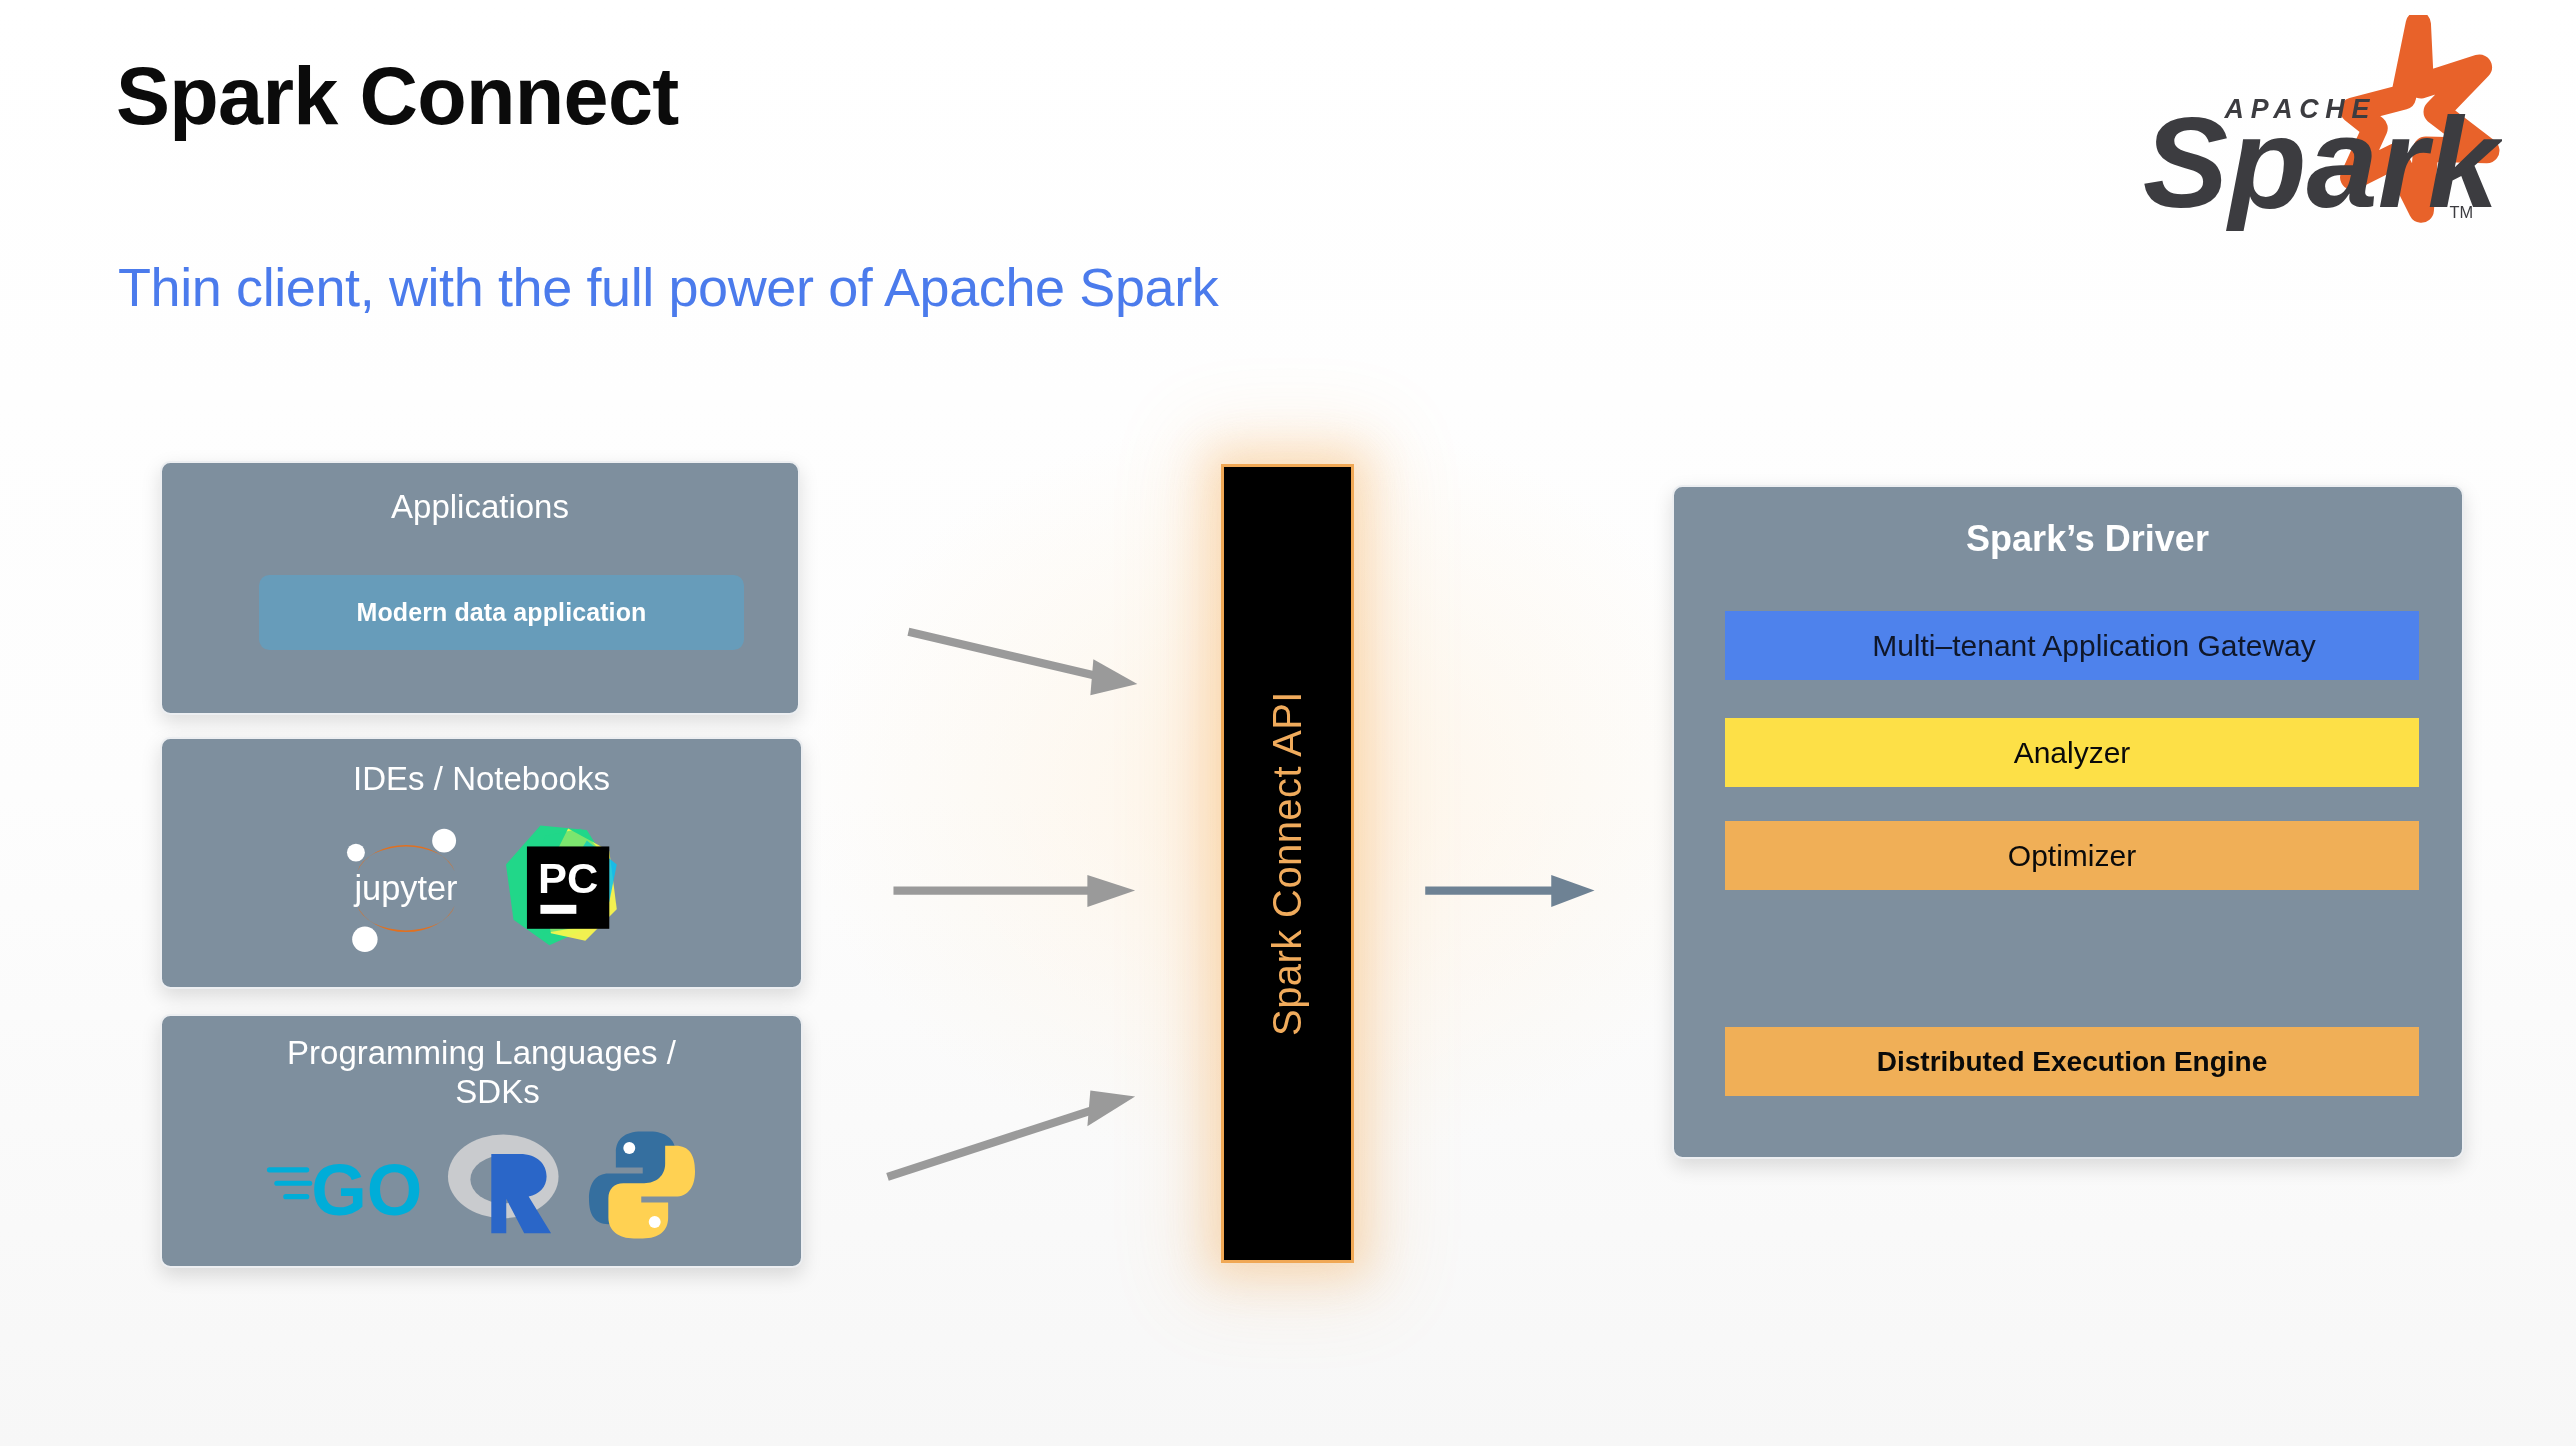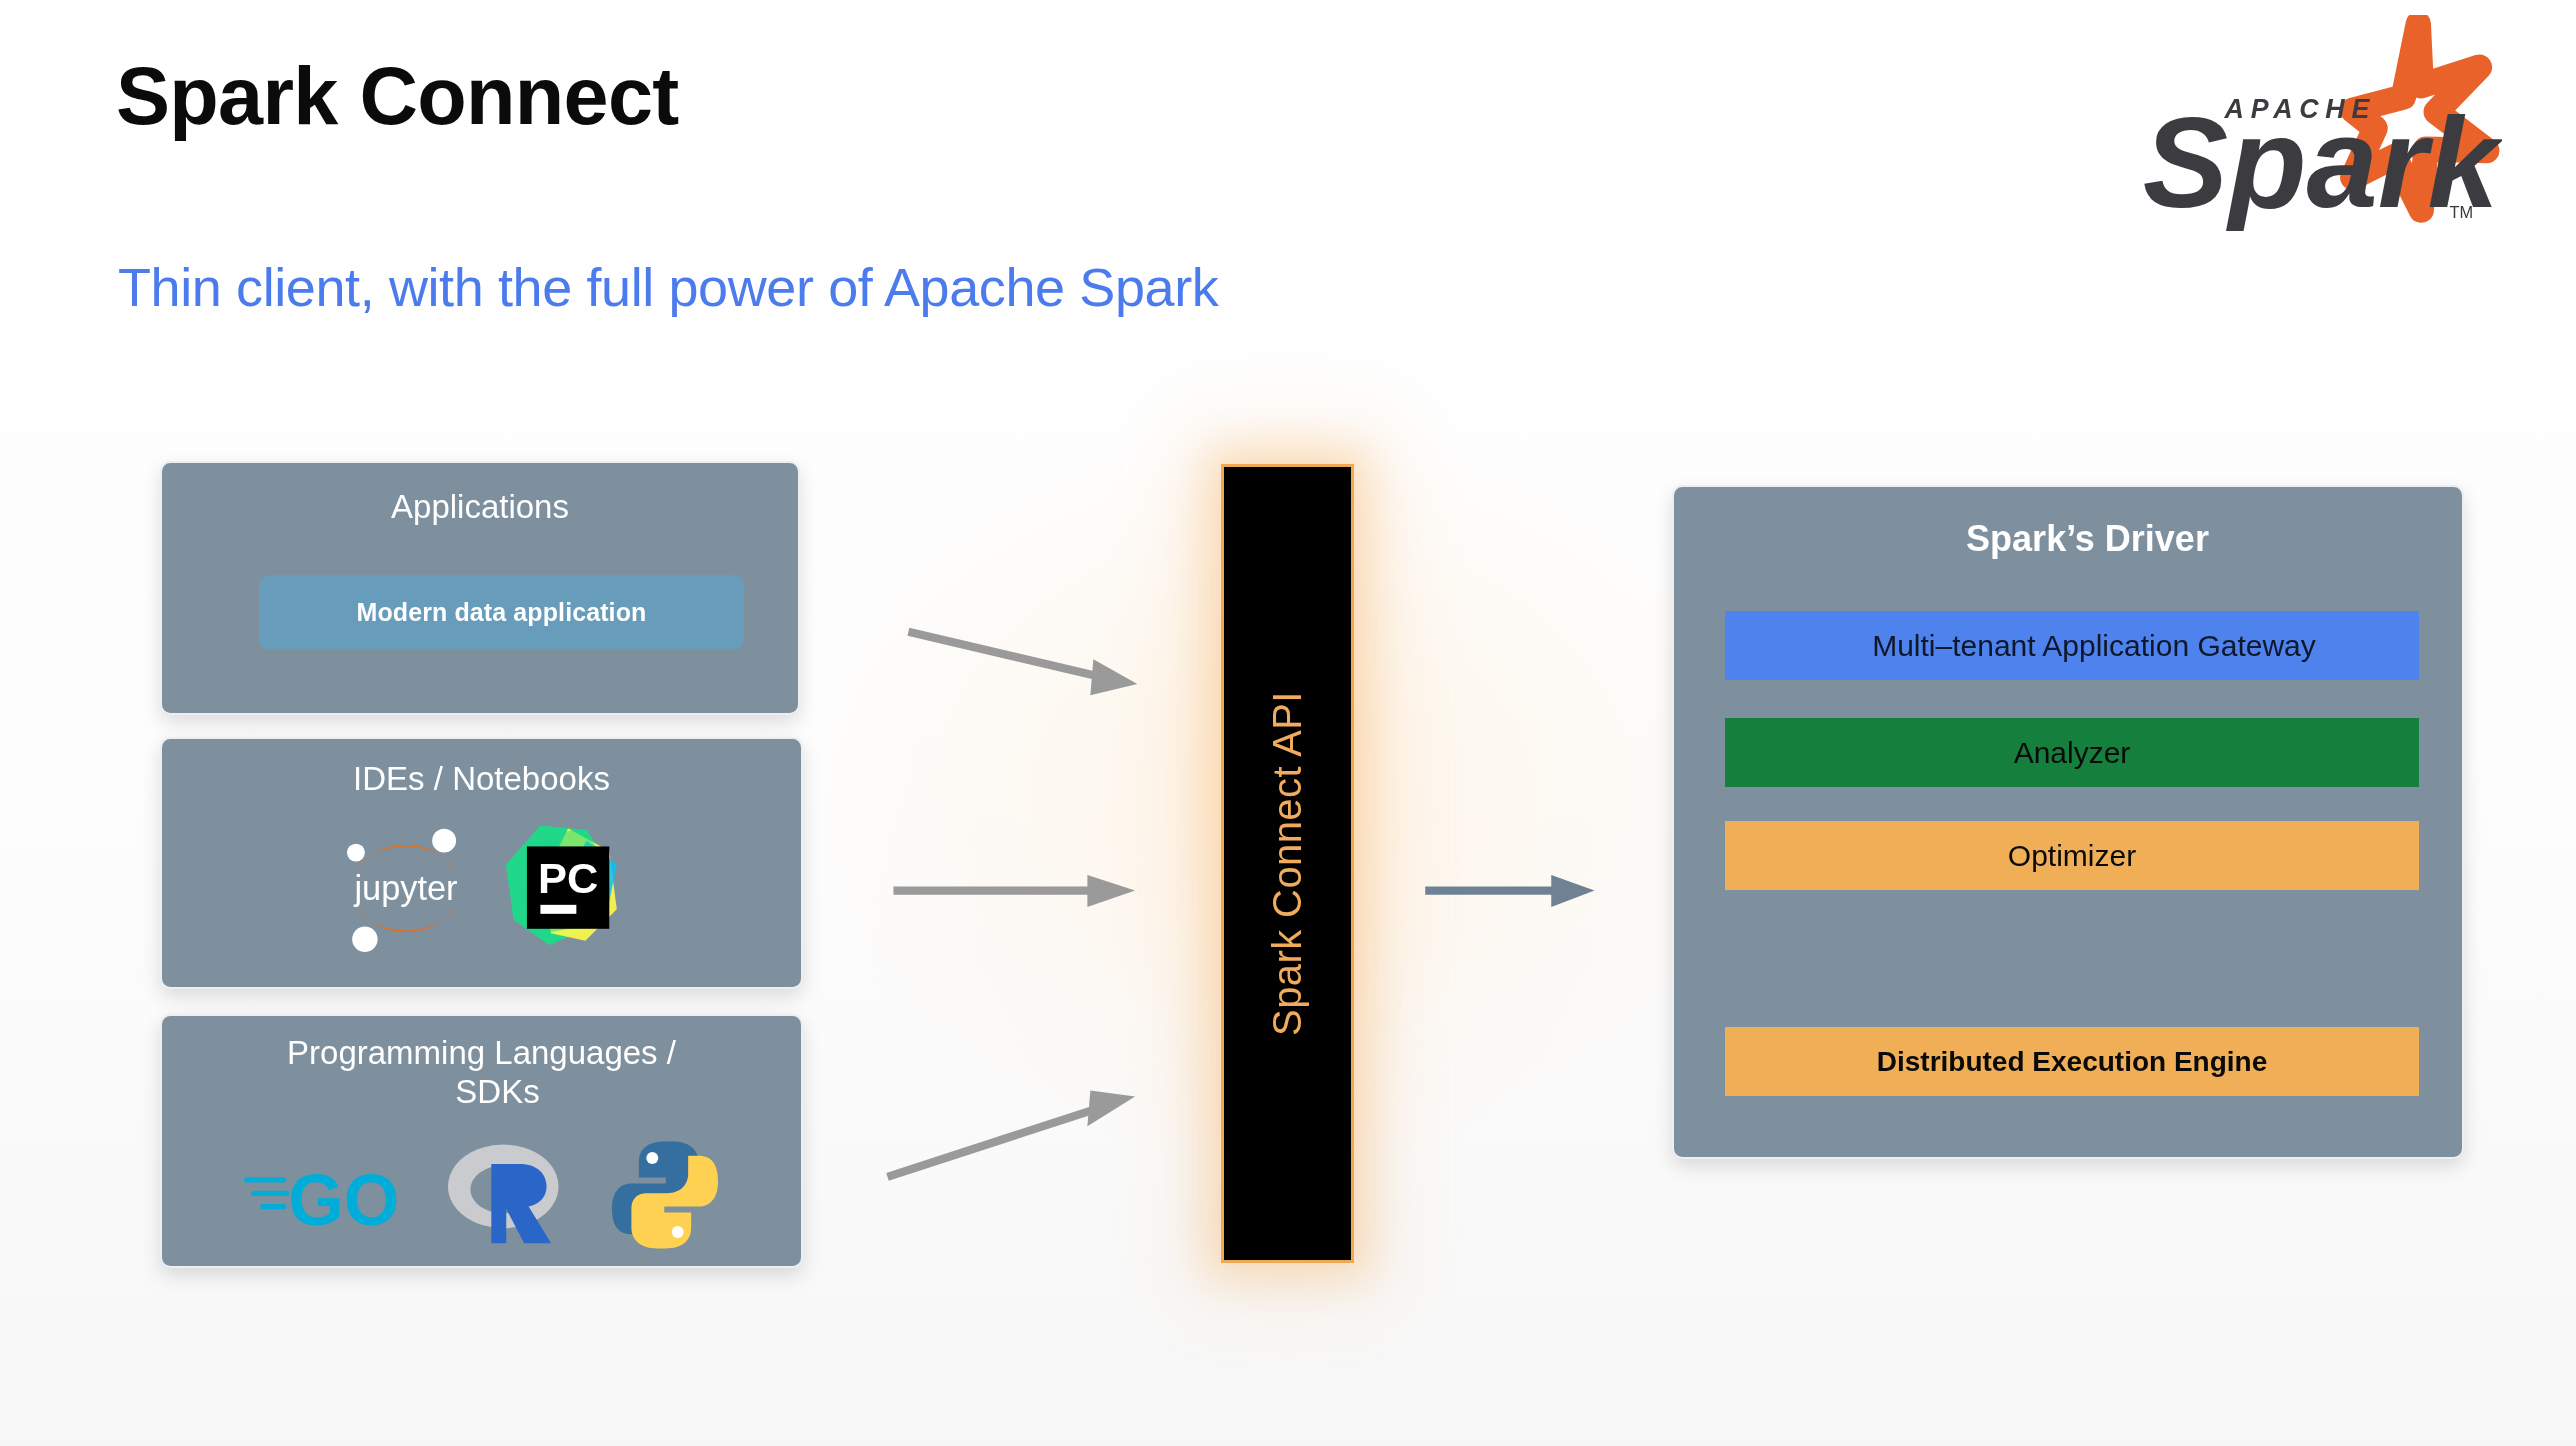--- a/index.html
+++ b/index.html
@@ -78,21 +78,21 @@
 
   
   #card-driver{left:1672px;top:485px;width:792px;height:674px;}
   .row{
     position:absolute;left:51px;width:694px;height:69px;
     display:flex;align-items:center;justify-content:center;
     font-size:30px;font-weight:400;
     box-sizing:border-box;
   }
   .row-gateway{top:124px;background:#4e82ec;color:#0f172a;padding-left:44px;}
-  .row-analyzer{top:231px;background:#15803d;color:#0a0a0a;text-align:center;}
+  .row-analyzer{top:231px;background:#fde047;color:#0a0a0a;text-align:center;}
   .row-optimizer{top:334px;background:#f0af57;color:#0a0a0a;}
   .row-scheduler{top:437px;background:#f0af57;color:#0a0a0a;font-weight:700;font-size:28px;}
   .row-engine{top:540px;background:#f0af57;color:#0a0a0a;font-weight:700;font-size:28px;}
 
   
   .arrows{position:absolute;inset:0;pointer-events:none;}
 
   
   .logo-row{position:absolute;left:0;right:0;display:flex;align-items:center;justify-content:center;}
 </style>
@@ -147,21 +147,21 @@
         </svg>
       </div>
 
     </div>
   </div>
 
   <div class="card" id="card-langs">
     <div class="card-title" style="top:18px;">Programming Languages /</div>
     <div class="card-title" style="top:57px;margin-left:32px;">SDKs</div>
 
-    <div class="logo-row" style="top:112px;height:134px;gap:40px;">
+    <div class="logo-row" style="top:102px;height:134px;gap:17px;">
 
       <div style="width:160px;height:97px;">
         <svg width="160" height="97" viewBox="0 0 215 130" xmlns="http://www.w3.org/2000/svg">
           <g stroke="#00ADD8" stroke-width="7" stroke-linecap="round">
             <line x1="6" y1="44" x2="56" y2="44"></line>
             <line x1="16" y1="62" x2="60" y2="62"></line>
             <line x1="28" y1="80" x2="56" y2="80"></line>
           </g>
           <text x="62" y="104" font-family="'Liberation Sans',sans-serif" font-size="96" font-weight="700" fill="#00ADD8">GO</text>
         </svg>

